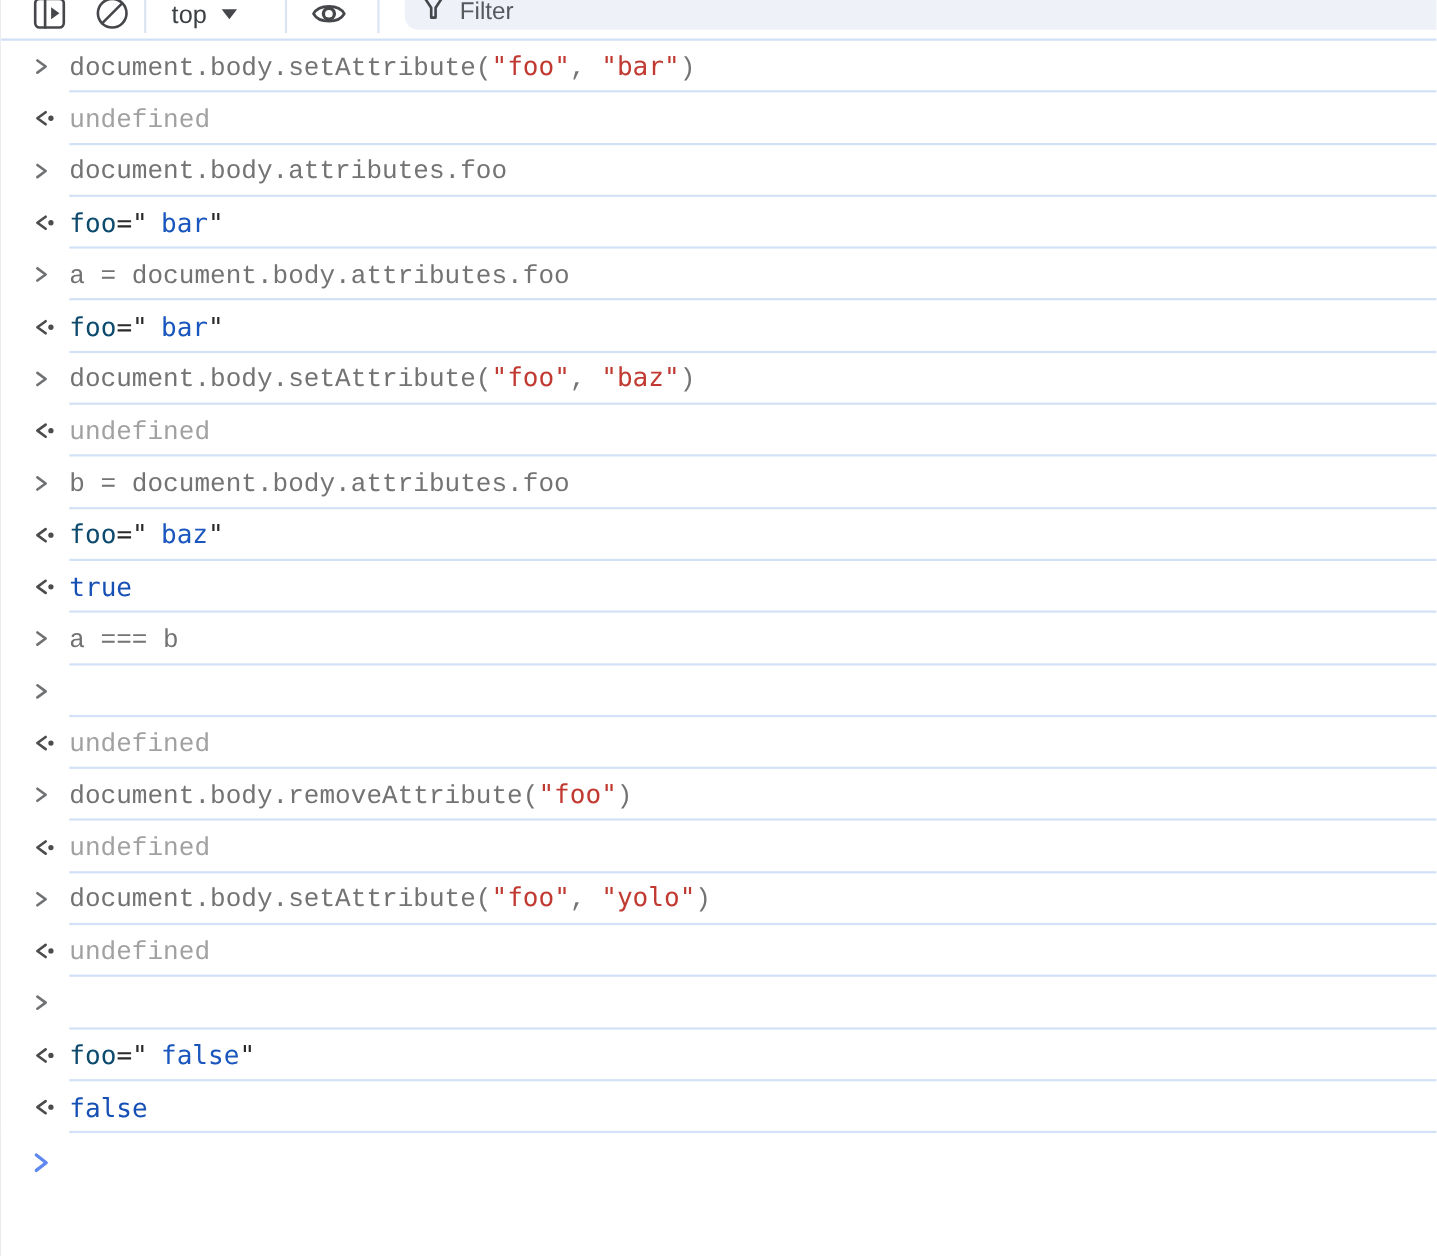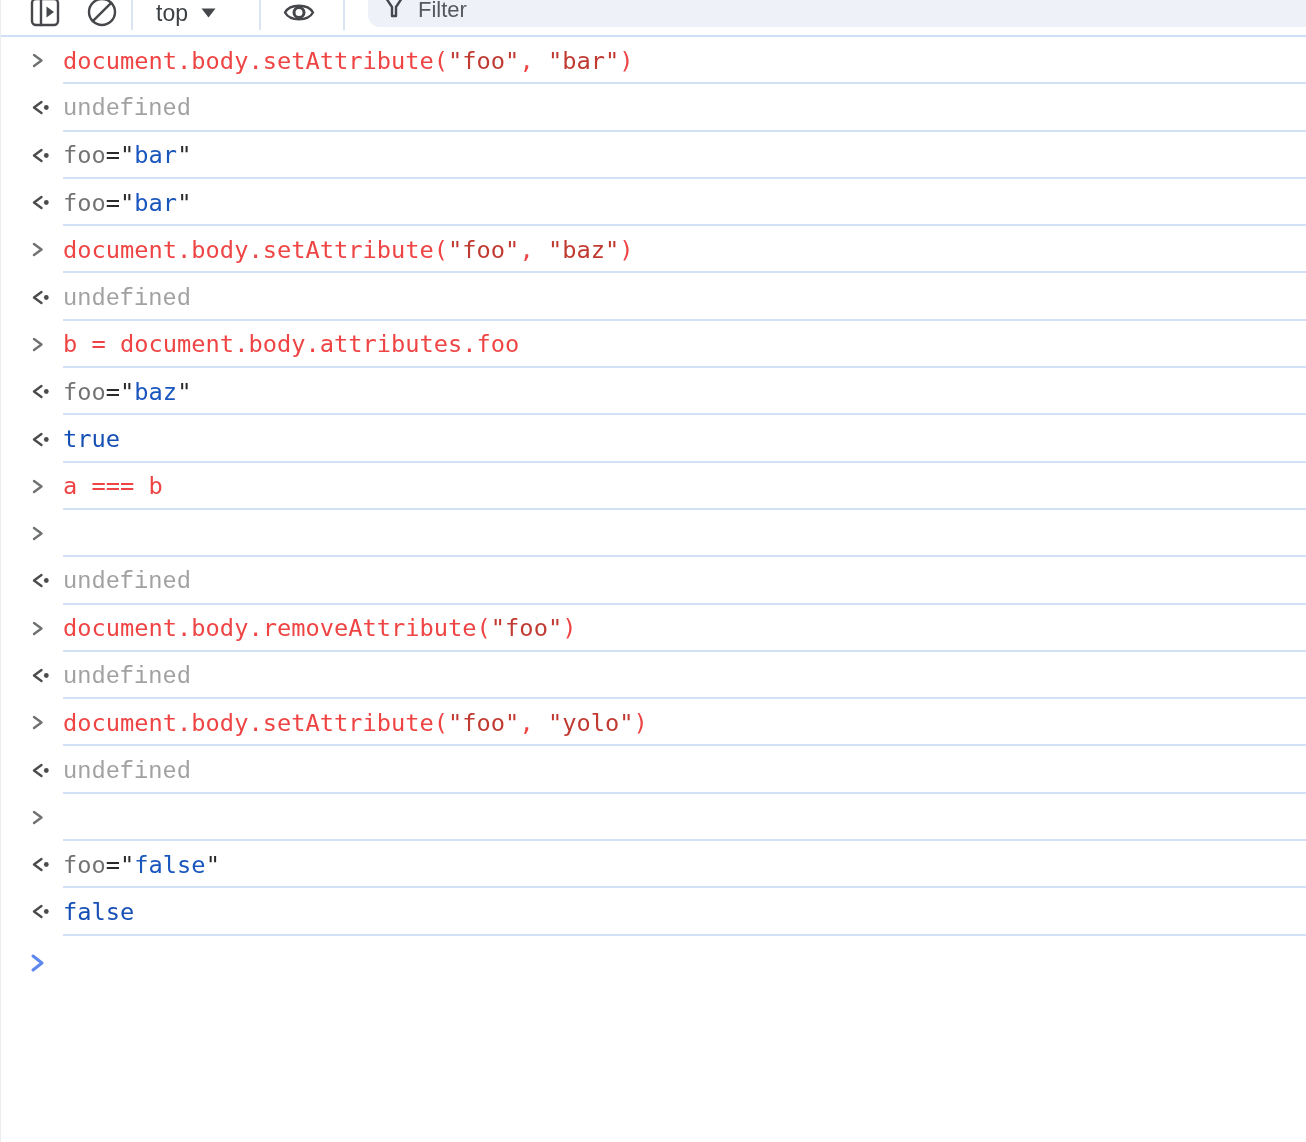--- a/index.html
+++ b/index.html
@@ -33,25 +33,25 @@
        font-family:"DejaVu Sans Mono",monospace;font-size:23.7px;}
   .row::after{content:"";position:absolute;left:62px;right:0;bottom:0;height:2px;
        background:#d3e1f7;}
   .gutter{width:62px;flex:0 0 62px;display:flex;align-items:center;
           padding-left:29px;box-sizing:border-box;}
   .arrow{fill:none;stroke-linecap:round;stroke-linejoin:round;}
   .arrow.in{stroke:#6f7173;stroke-width:2.4;width:16px;height:19px;}
   .arrow.out{stroke:#4c4c4c;stroke-width:2.4;width:21px;height:19px;}
   .arrow.out circle{fill:#4c4c4c;stroke:none;}
   .entry-text{white-space:pre;}
-  .t-code{color:#ef4444;}
+  .t-code{color:#737373;font-family:Liberation Mono, monospace;}
   .t-string{color:#c03a31;}
-  .t-attr-name{color:#737373;}
+  .t-attr-name{color:#0c4a6e;}
   .t-punct{color:#2a2a2a;}
-  .t-attr-value{color:#1a56bd;}
+  .t-attr-value{color:#1a56bd;margin-left:12px;}
   .t-bool{color:#1750b5;}
   .t-undefined{color:#a1a1a1;font-family:Liberation Mono, monospace;}
 
   
   .prompt{padding:16px 0 0 28px;}
   .arrow.prompt-ch{stroke:#5e88ef;stroke-width:3;width:18px;height:22px;}
 </style>
 </head>
 <body>
 
@@ -112,28 +112,44 @@
       </div>
       <div class="row result">
         <span class="gutter">
           <svg class="arrow out" viewBox="0 0 21 19">
             <polyline points="11.5,4 4,9.5 11.5,15"></polyline>
             <circle cx="16.3" cy="9.5" r="2.4"></circle>
           </svg>
         </span>
         <span class="entry-text"><span class="t-undefined">undefined</span></span>
       </div>
+      <div class="row input">
+        <span class="gutter">
+          <svg class="arrow in" viewBox="0 0 16 19">
+            <polyline points="4,4 11.5,9.5 4,15"></polyline>
+          </svg>
+        </span>
+        <span class="entry-text"><span class="t-code">document.body.attributes.foo</span></span>
+      </div>
       <div class="row result">
         <span class="gutter">
           <svg class="arrow out" viewBox="0 0 21 19">
             <polyline points="11.5,4 4,9.5 11.5,15"></polyline>
             <circle cx="16.3" cy="9.5" r="2.4"></circle>
           </svg>
         </span>
         <span class="entry-text"><span class="t-attr-name">foo</span><span class="t-punct">="</span><span class="t-attr-value">bar</span><span class="t-punct">"</span></span>
+      </div>
+      <div class="row input">
+        <span class="gutter">
+          <svg class="arrow in" viewBox="0 0 16 19">
+            <polyline points="4,4 11.5,9.5 4,15"></polyline>
+          </svg>
+        </span>
+        <span class="entry-text"><span class="t-code">a = document.body.attributes.foo</span></span>
       </div>
       <div class="row result">
         <span class="gutter">
           <svg class="arrow out" viewBox="0 0 21 19">
             <polyline points="11.5,4 4,9.5 11.5,15"></polyline>
             <circle cx="16.3" cy="9.5" r="2.4"></circle>
           </svg>
         </span>
         <span class="entry-text"><span class="t-attr-name">foo</span><span class="t-punct">="</span><span class="t-attr-value">bar</span><span class="t-punct">"</span></span>
       </div>

